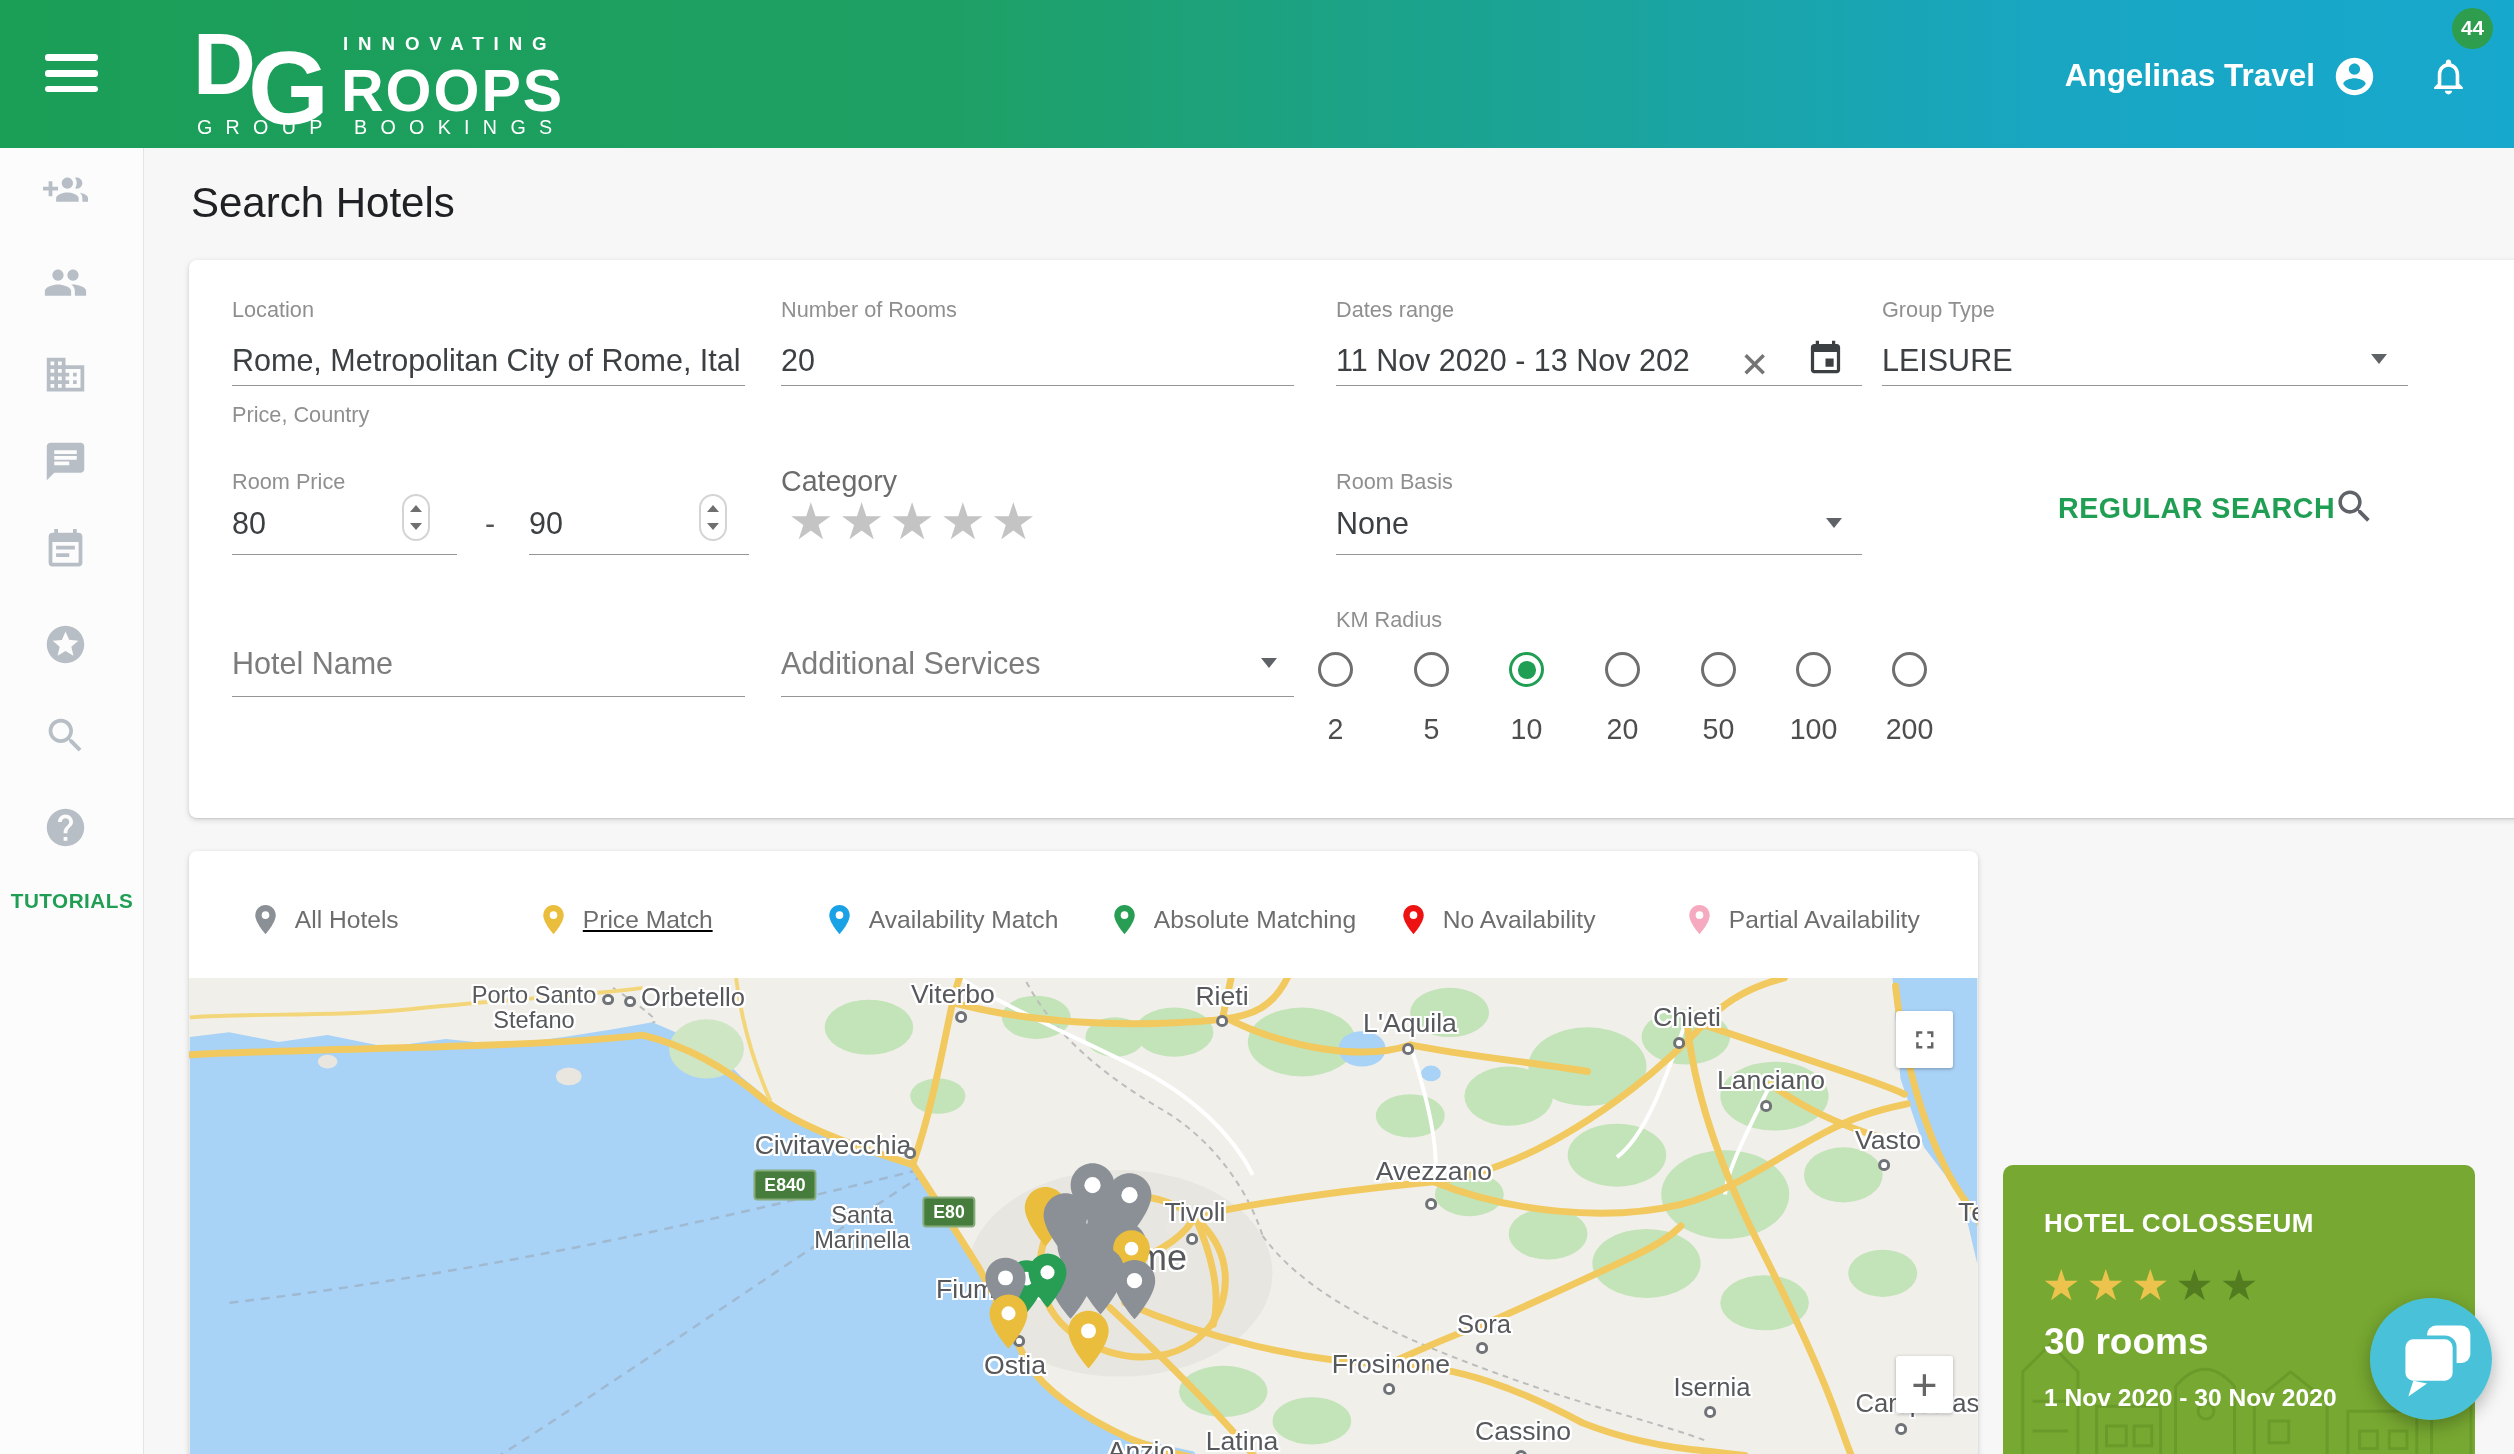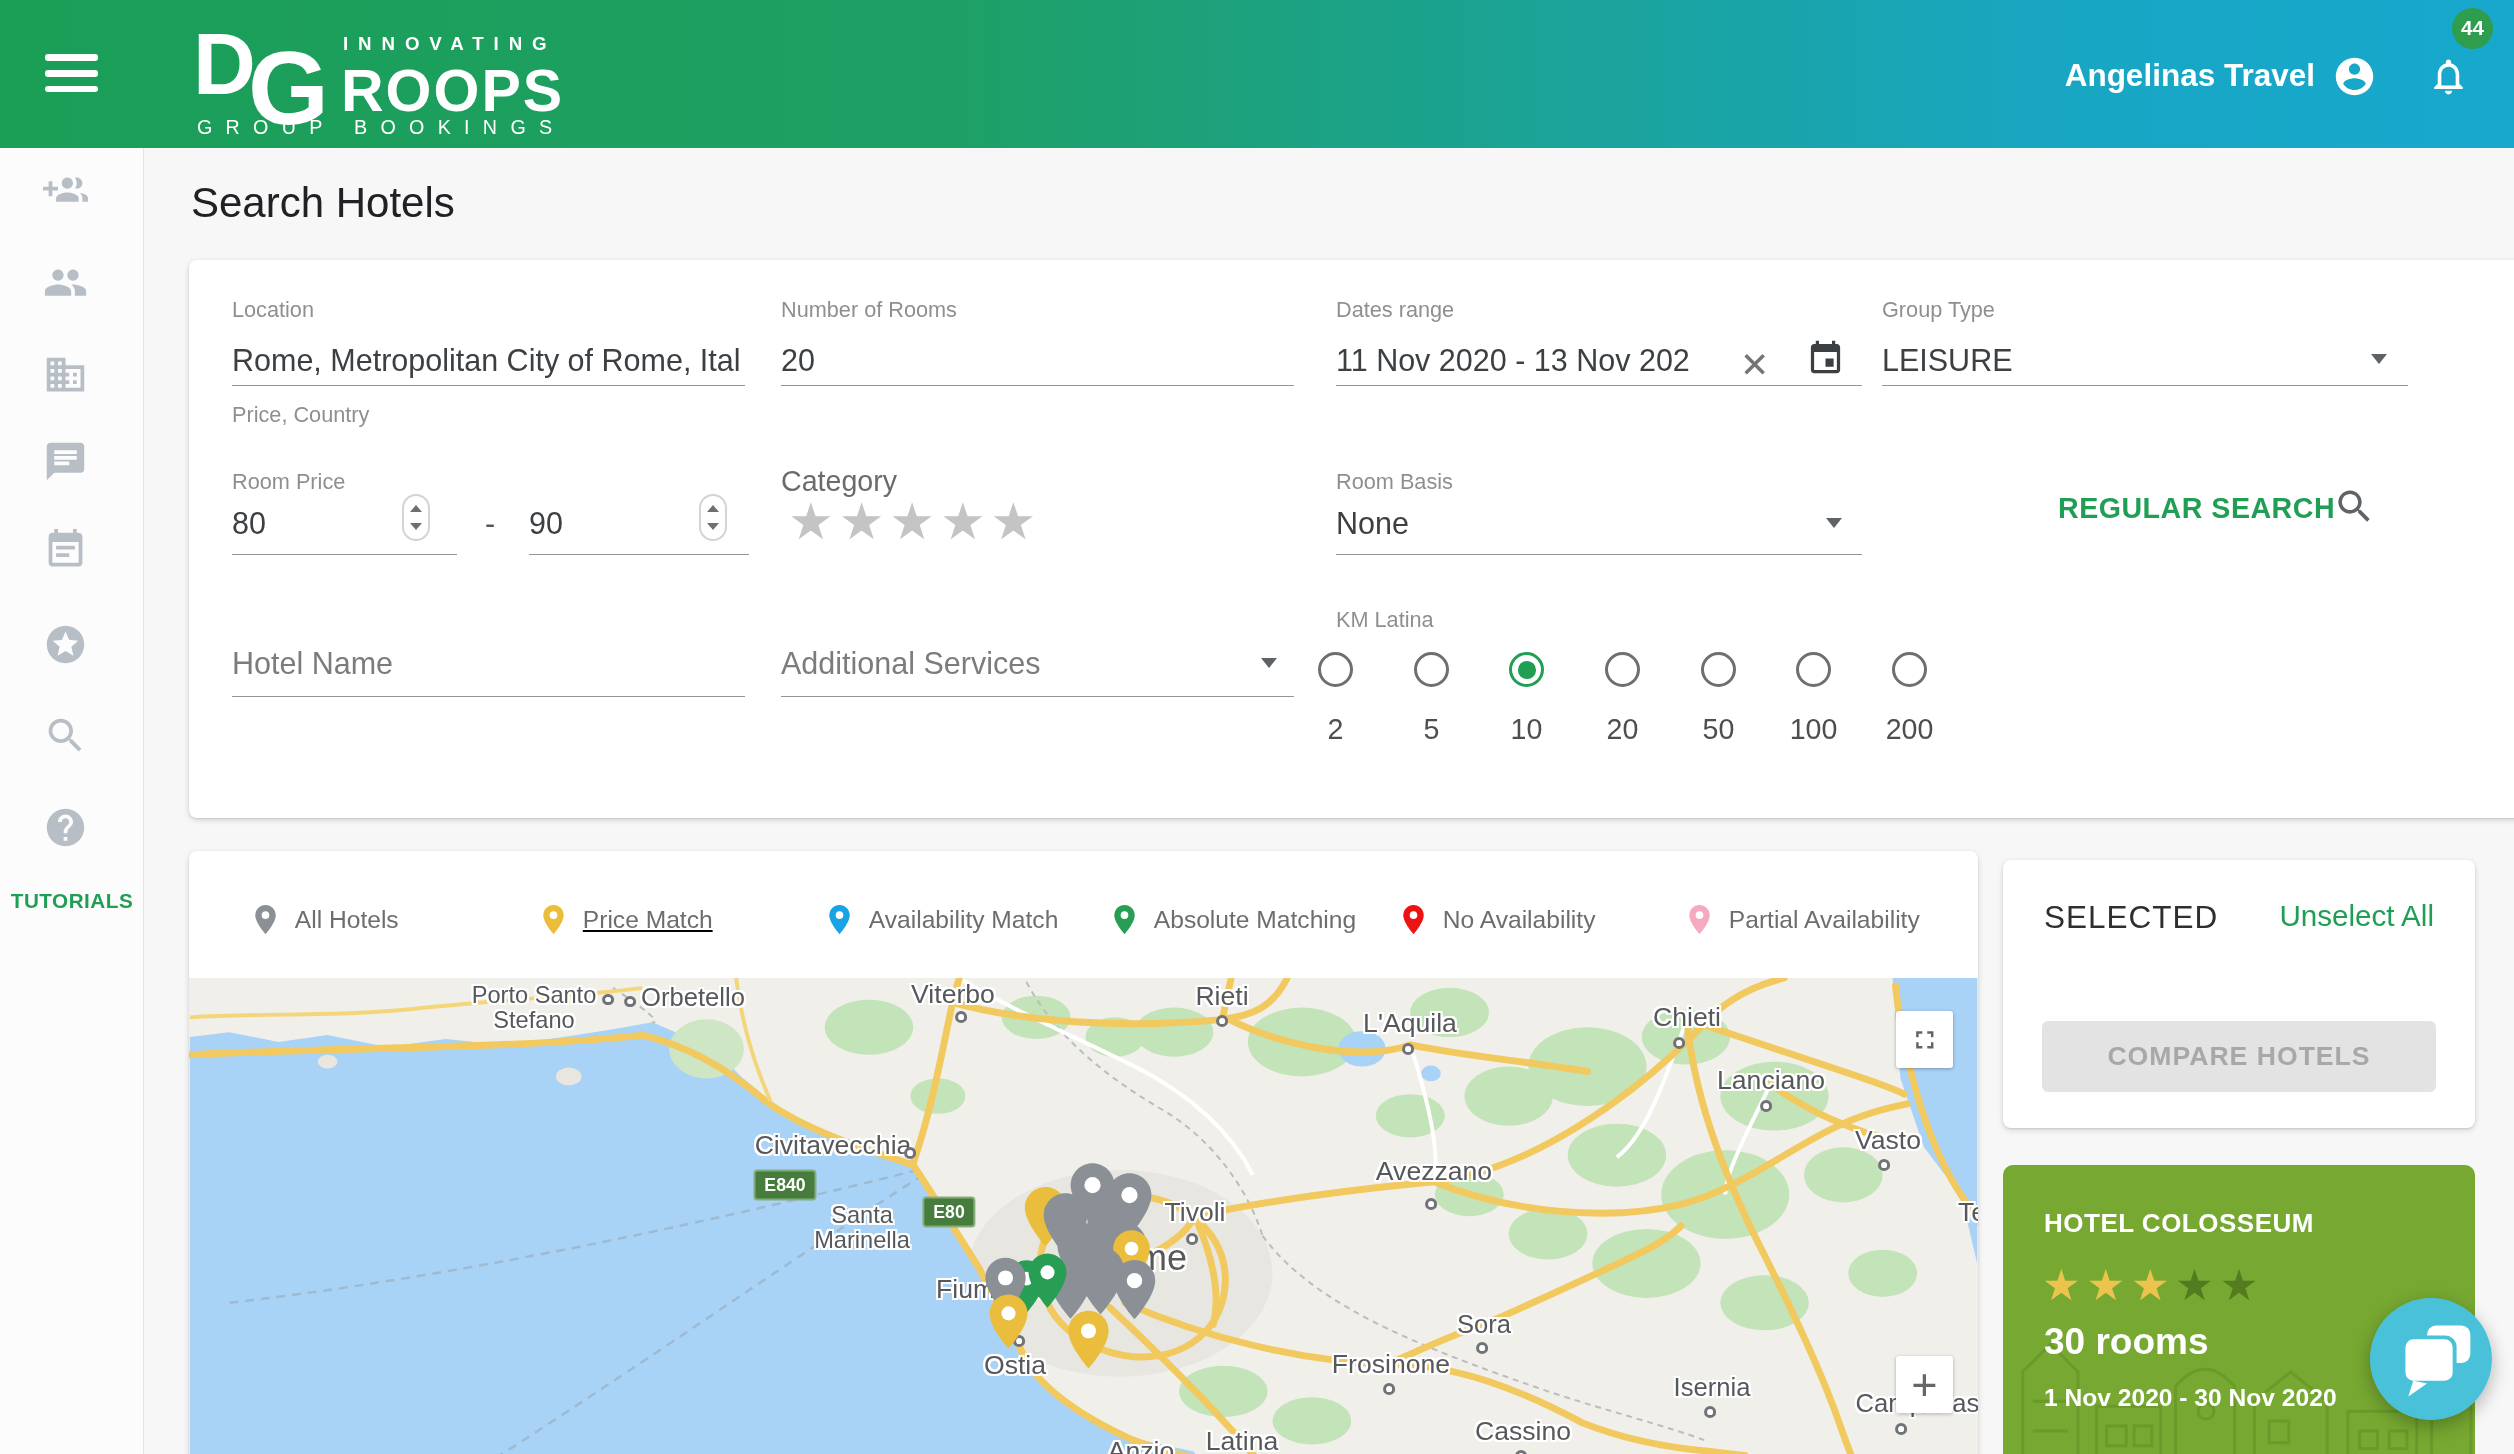--- a/index.html
+++ b/index.html
@@ -230,21 +230,21 @@
         </svg>
     </div>
 
     <div class="f-value placeholder" style="left:43px;top:386px">Hotel Name</div>
     <div class="f-line" style="left:43px;top:436px;width:513px"></div>
 
     <div class="f-value placeholder" style="left:592px;top:386px">Additional Services</div>
     <i class="sel-arrow" style="left:1072px;top:398px"></i>
     <div class="f-line" style="left:592px;top:436px;width:513px"></div>
 
-    <span class="f-label" style="left:1147px;top:347px">KM Latina</span>
+    <span class="f-label" style="left:1147px;top:347px">KM Radius</span>
     <div id="km-radius-group"></div>
   <div class="radio-col" style="left: 1099px;"><span class="radio-dot"></span><div class="radio-num">2</div></div>
       <div class="radio-col" style="left: 1195px;"><span class="radio-dot"></span><div class="radio-num">5</div></div>
       <div class="radio-col on" style="left: 1290px;"><span class="radio-dot"></span><div class="radio-num">10</div></div>
       <div class="radio-col" style="left: 1386px;"><span class="radio-dot"></span><div class="radio-num">20</div></div>
       <div class="radio-col" style="left: 1482px;"><span class="radio-dot"></span><div class="radio-num">50</div></div>
       <div class="radio-col" style="left: 1577px;"><span class="radio-dot"></span><div class="radio-num">100</div></div>
       <div class="radio-col" style="left: 1673px;"><span class="radio-dot"></span><div class="radio-num">200</div></div>
     </div>
 
@@ -490,25 +490,20 @@
         <svg width="29.6" height="29.6" viewBox="0 0 24 24" fill="#646464">
             <path d="M7 14H5v5h5v-2H7v-3zm-2-4h2V7h3V5H5v5zm12 7h-3v2h5v-5h-2v3zM14 5v2h3v3h2V5h-5z"></path>
           </svg>
       </button>
       <button class="map-ctl" style="left:1707px;top:378px">
           <span id="zoom-in">+</span>
         </button>
     </div>
   </div>
 
-  <div id="sel-card" class="abs card">
-    <span id="sel-title" class="abs">SELECTED</span>
-    <span id="unselect-all" class="abs" style="color: rgb(31, 158, 84);">Unselect All</span>
-    <button id="compare-btn" class="abs" disabled="">COMPARE HOTELS</button>
-  </div>
 
   <div id="hotel-card" class="abs" style="background: rgb(119, 168, 49);">
     <svg class="abs" style="left:0;bottom:0" width="472" height="197" viewBox="0 0 479 200">
       <g stroke="#5e8f25" stroke-width="3" fill="none" opacity="0.55">
         <path d="M20,200 V80 L48,52 L76,80 V200"></path>
         <path d="M30,110 h36 M30,140 h36 M30,170 h36"></path>
         <path d="M95,200 V115 H160 V200 M105,135 h20 v20 h-20 z M133,135 h18 v20 h-18 z"></path>
         <path d="M175,200 V95 Q205,60 235,95 V200 M198,120 a8,8 0 1,0 16,0 a8,8 0 1,0 -16,0"></path>
         <path d="M255,200 V110 L292,80 L329,110 V200 M270,130 h20 v22 h-20 z"></path>
         <path d="M350,200 V120 H420 V200 M362,140 h18 v18 h-18 z M392,140 h18 v18 h-18 z"></path>

